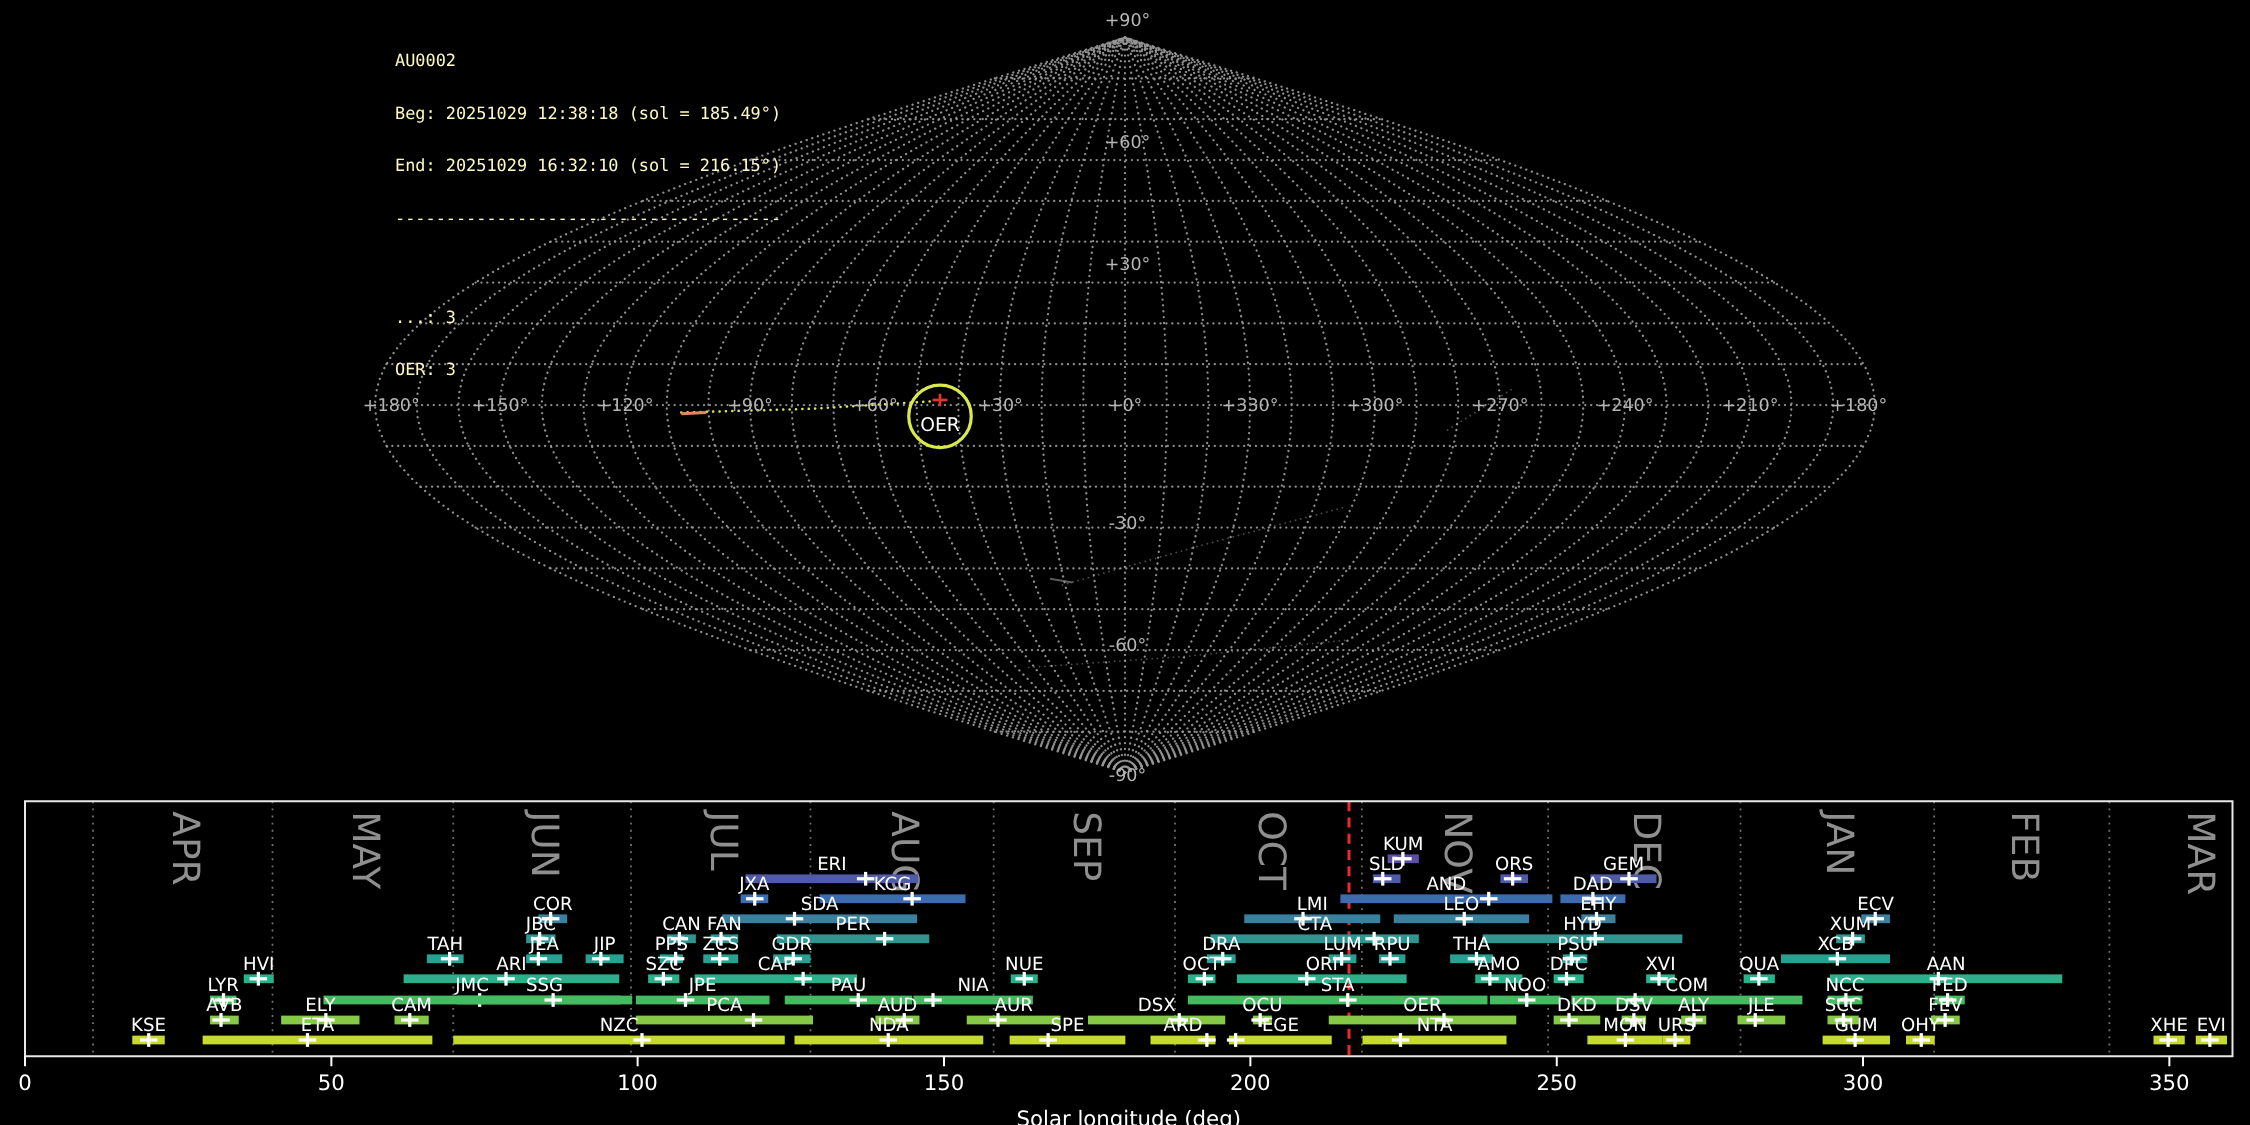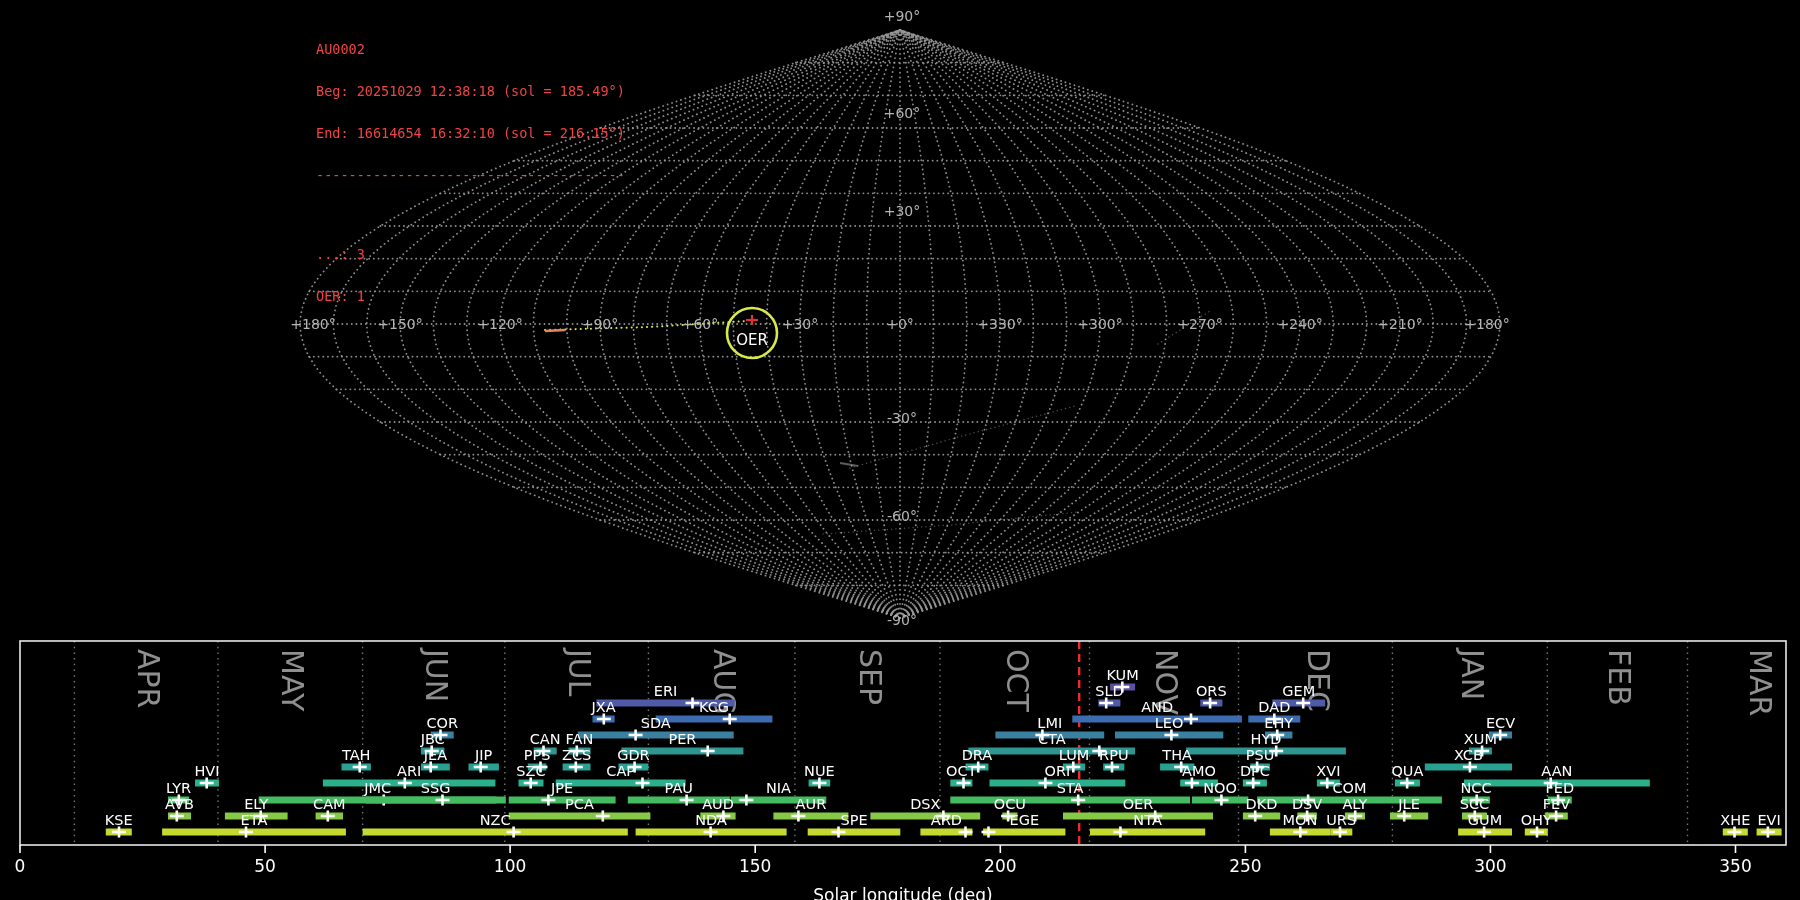--- a/index.html
+++ b/index.html
@@ -1,40 +1,40 @@
 <!DOCTYPE html>
 <html><head>
 <meta charset="utf-8">
 <style>
   html,body{margin:0;padding:0;background:#000;}
   body{width:1800px;height:900px;position:relative;overflow:hidden;font-family:"DejaVu Sans",sans-serif;}
-  .info{position:absolute;left:316px;top:14px;color:#ef4444;
+  .info{position:absolute;left:316px;top:14px;color:#fef9c3;
         font-family:"DejaVu Sans Mono",monospace;font-size:13.5px;line-height:14px;white-space:pre;z-index:5;}
   .info .counts{margin-top:9px;}
   svg#scene{position:absolute;left:0;top:0;}
   .grid{stroke:#969696;stroke-width:1.8;stroke-dasharray:0.1 4.6;stroke-linecap:round;fill:none;opacity:.95;}
   .trace{stroke:#aaa;stroke-width:1.4;stroke-dasharray:0.1 4.2;stroke-linecap:round;fill:none;opacity:.45;}
   .maplabel{fill:#b5b5b5;font-size:14px;text-anchor:middle;}
   .monthlabel{fill:#8f8f8f;font-size:30px;}
   .ticklabel{fill:#fff;font-size:17px;text-anchor:middle;}
   .axislabel{fill:#fff;font-size:17px;text-anchor:middle;}
   .showerlabel{fill:#fff;font-size:14.5px;text-anchor:middle;}
   .radiantlabel{fill:#fff;font-size:15px;text-anchor:middle;}
 </style>
 </head>
 <body>
 
 <div class="info">
   <div>AU0002</div>
   <div>Beg: 20251029 12:38:18 (sol = 185.49°)</div>
-  <div>End: 16614654 16:32:10 (sol = 216.15°)</div>
+  <div>End: 20251029 16:32:10 (sol = 216.15°)</div>
   <div>--------------------------------------</div>
   <div class="counts">
     <div>...: 3</div>
-    <div>OER: 1</div>
+    <div>OER: 3</div>
   </div>
 </div>
 
 <svg id="scene" width="1800" height="900" viewBox="0 0 1800 900">
   <g id="sky">
       <line x1="795.8" y1="585.3" x2="1004.2" y2="585.3" class="grid"></line>
       <line x1="694.8" y1="552.7" x2="1105.2" y2="552.7" class="grid"></line>
       <line x1="600.0" y1="520.0" x2="1200.0" y2="520.0" class="grid"></line>
       <line x1="514.3" y1="487.3" x2="1285.7" y2="487.3" class="grid"></line>
       <line x1="440.4" y1="454.7" x2="1359.6" y2="454.7" class="grid"></line>

